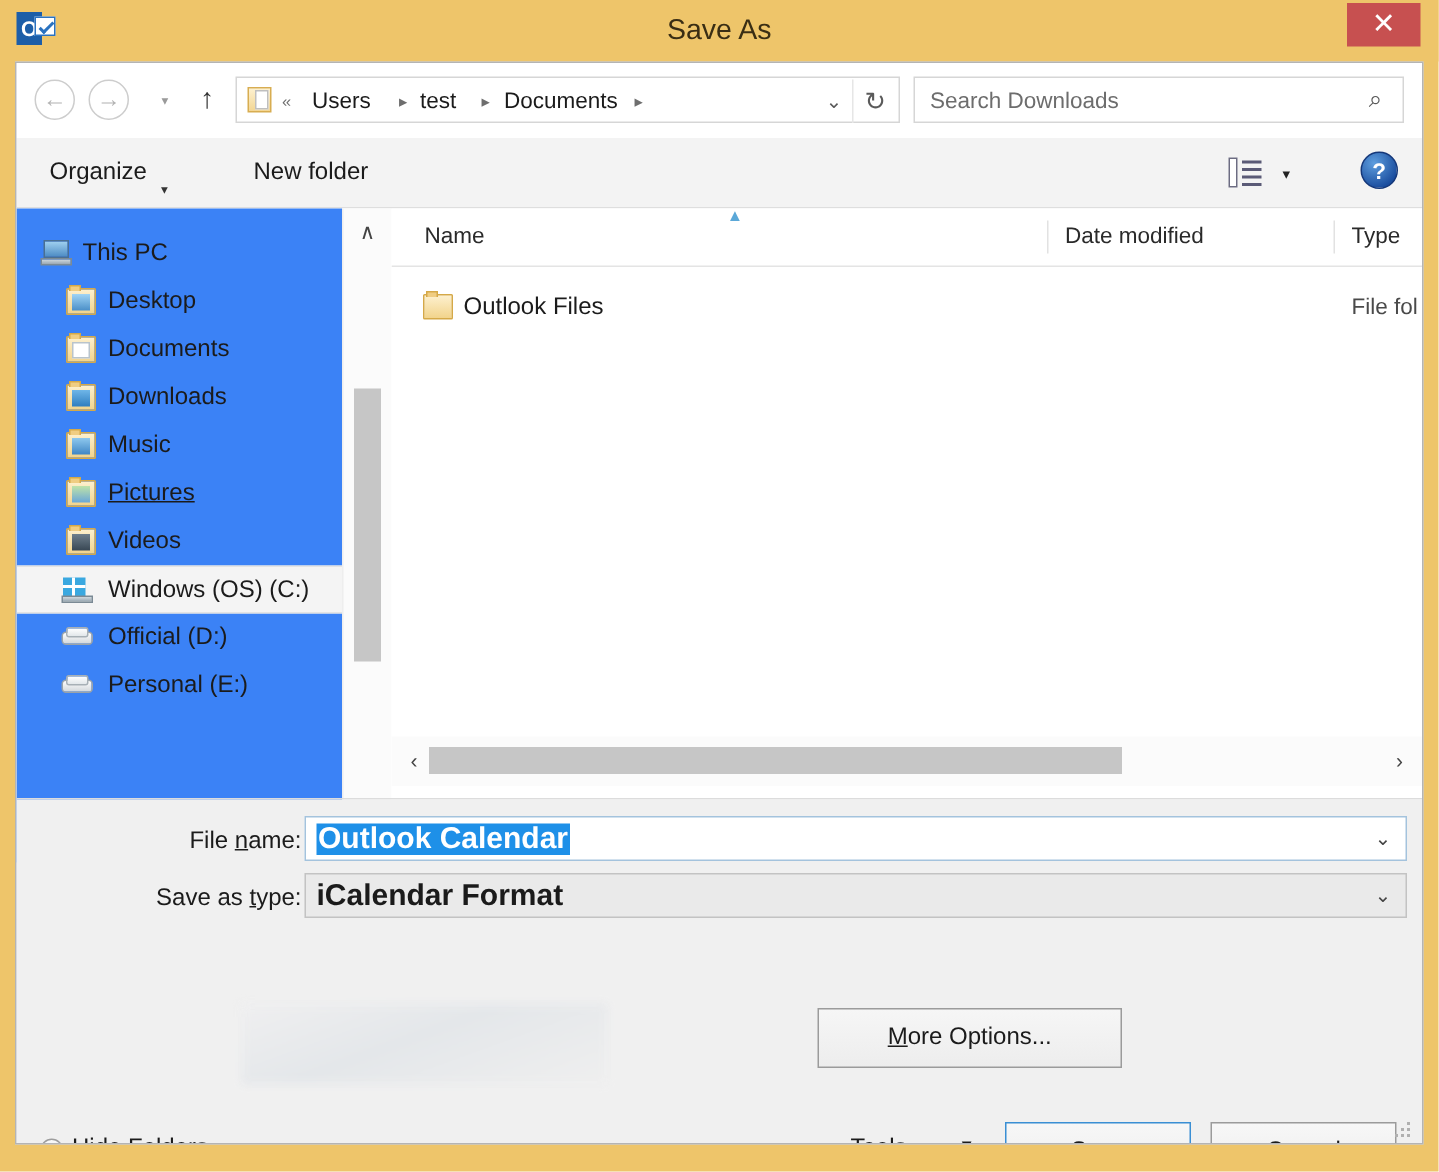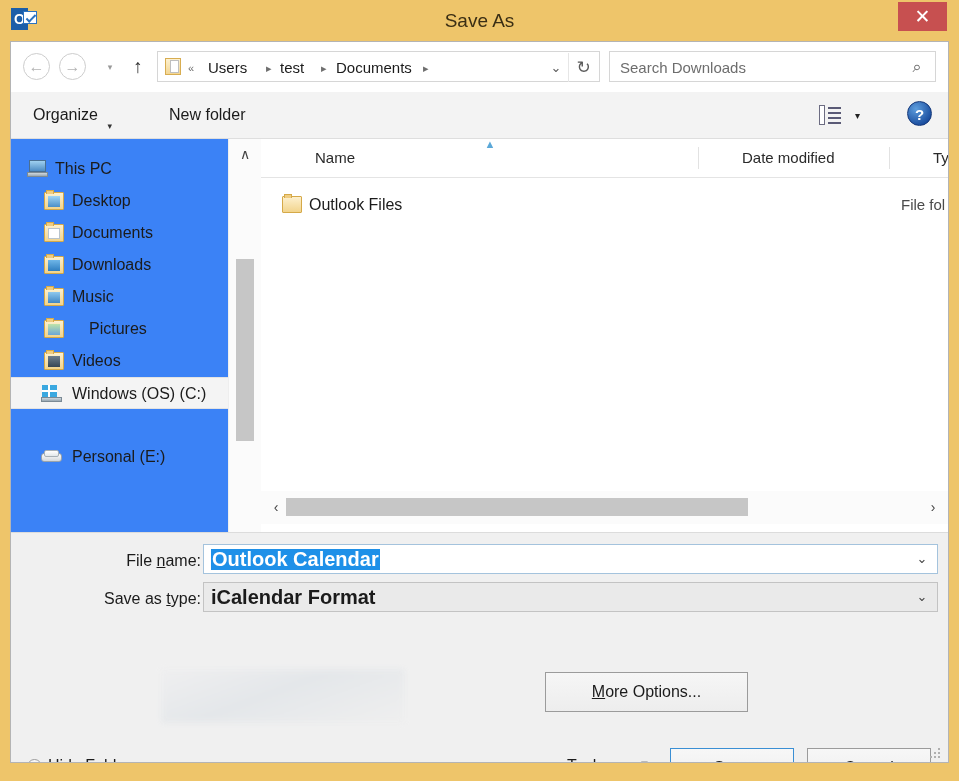--- a/index.html
+++ b/index.html
@@ -479,21 +479,20 @@
     box-sizing: border-box;
   }
   .col-head {
     position: absolute;
     top: 0; height: 38px;
     line-height: 38px;
     font-size: 15px;
     color: #2a2a2a;
     cursor: pointer;
     white-space: nowrap;
-    margin-left: 32px;
   }
   .col-divider {
     position: absolute;
     top: 8px;
     width: 1px; height: 22px;
     background: #e2e2e2;
   }
   #sort-indicator {
     position: absolute;
     left: 222px; top: 1px;
@@ -858,39 +857,46 @@
             <span class="inner" style="background:linear-gradient(#8ec8ee,#3f86c5);"></span>
           </span>
           <span class="s-label" style="left:61px;">Music</span>
         </div>
 
         <div class="side-item" style="top:174px;">
           <span class="side-icon ico-folder" style="left:33px;">
             <span class="tab"></span>
             <span class="inner" style="background:linear-gradient(#bfe3a8,#6aa7d8);"></span>
           </span>
-          <span class="s-label" style="left:78px;">Pictures</span>
+          <span class="s-label" style="left:61px;text-decoration:underline;">Pictures</span>
         </div>
 
         <div class="side-item" style="top:206px;">
           <span class="side-icon ico-folder" style="left:33px;">
             <span class="tab"></span>
             <span class="inner" style="background:linear-gradient(#6f7f8c,#384754);"></span>
           </span>
           <span class="s-label" style="left:61px;">Videos</span>
         </div>
 
         <div class="side-item selected" style="top:238px;">
           <span class="side-icon ico-win" style="left:30px;top:7px;">
             <span class="flag"></span>
             <span class="base"></span>
           </span>
           <span class="s-label" style="left:61px;">Windows (OS) (C:)</span>
         </div>
 
+        <div class="side-item" style="top:270px;">
+          <span class="side-icon ico-drive" style="left:30px;top:9px;">
+            <span class="d1"></span>
+            <span class="d2"></span>
+          </span>
+          <span class="s-label" style="left:61px;">Official (D:)</span>
+        </div>
 
         <div class="side-item" style="top:302px;">
           <span class="side-icon ico-drive" style="left:30px;top:9px;">
             <span class="d1"></span>
             <span class="d2"></span>
           </span>
           <span class="s-label" style="left:61px;">Personal (E:)</span>
         </div>
       </div>
 

